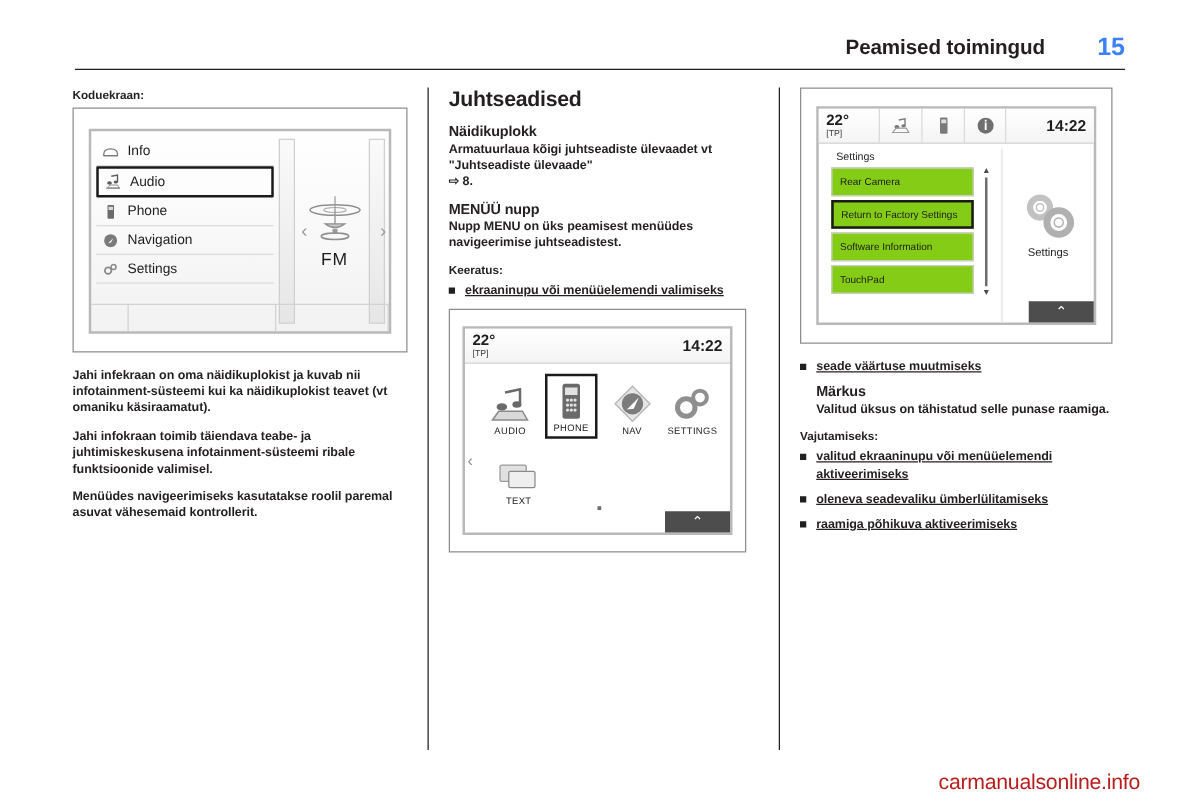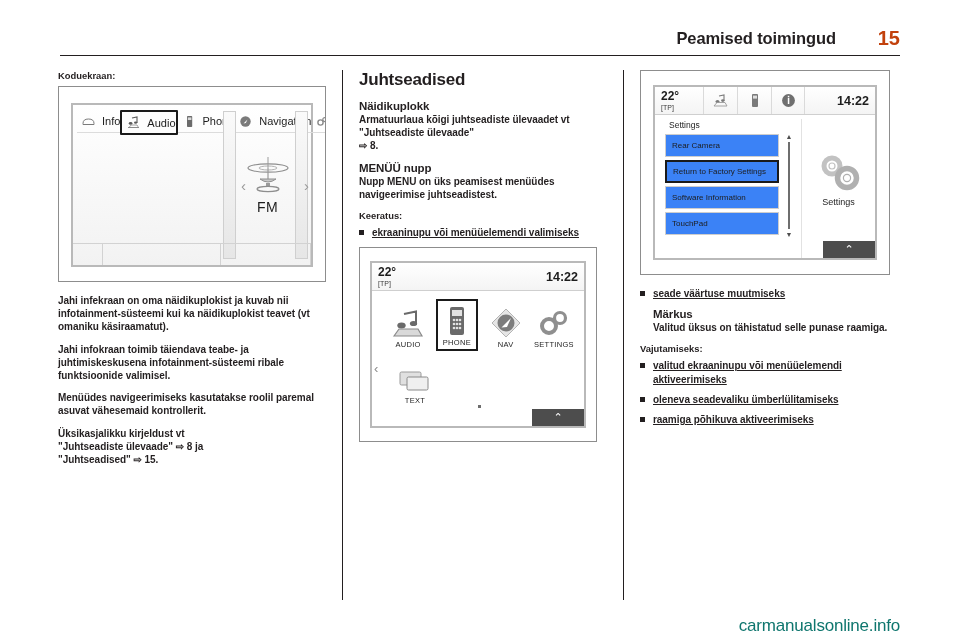--- a/index.html
+++ b/index.html
@@ -26,21 +26,21 @@
   }
   .header-title {
     font-size: 16.5px;
     font-weight: bold;
     color: #231f20;
     letter-spacing: -0.1px;
   }
   .header-page {
     font-size: 20px;
     font-weight: bold;
-    color: #c2410c;
+    color: #3b82f6;
     margin-left: 38px;
     min-width: 26px;
     text-align: right;
   }
   .header-rule {
     position: absolute;
     top: 55px; left: 60px; right: 60px;
     height: 1px;
     background: #231f20;
   }
@@ -130,21 +130,21 @@
     width: 100%; height: 100%;
     border: 2px solid #b9b9b9;
     background: linear-gradient(#ffffff, #f2f2f2);
     display: flex;
     position: relative;
   }
   .scr1-list {
     width: 150px;
     padding: 5px 4px 4px 4px;
     display: flex;
-    flex-direction: row;
+    flex-direction: column;
   }
   .scr1-row {
     height: 23px;
     display: flex;
     align-items: center;
     gap: 7px;
     padding-left: 5px;
     border-bottom: 1px solid #dcdcdc;
     font-size: 11px;
     color: #1d1d1d;
@@ -262,21 +262,21 @@
     color: #ffffff; font-size: 11px;
   }
 
   
   .settings-body { flex: 1; display: flex; padding: 4px 0 0 0; position: relative; }
   .settings-left { flex: 1; padding: 0 4px 0 10px; }
   .settings-title { font-size: 8.5px; color: #1d1d1d; margin: 1px 0 4px 4px; }
   .set-row {
     height: 23px;
     border: 1px solid #cdcdcd;
-    background: #3b82f6;
+    background: #84cc16;
     display: flex; align-items: center;
     padding-left: 6px;
     font-size: 8px;
     color: #1d1d1d;
     margin-bottom: 3px;
   }
   .set-row.sel { border: 2px solid #1a1a1a; }
   .set-scroll {
     width: 12px;
     margin: 14px 6px 20px 0;
@@ -291,23 +291,23 @@
     display: flex; flex-direction: column;
     align-items: center; justify-content: center;
     border-left: 1px solid #e2e2e2;
     padding-bottom: 18px;
   }
   .settings-right .lbl { font-size: 9px; color: #1d1d1d; margin-top: 3px; }
 
   
   .watermark {
     position: absolute;
-    right: 60px; bottom: 6px;
+    right: 48px; bottom: 6px;
     font-size: 17px;
-    color: #0f766e;
+    color: #b91c1c;
     letter-spacing: -0.2px;
   }
   svg { display: block; }
 </style>
 </head>
 <body>
 
 <div class="page">
 
   <div class="header">
@@ -408,32 +408,20 @@
             <div class="cell c2"></div>
             <div class="cell c3"></div>
           </div>
         </div>
       </div>
 
       <div class="p">Jahi infekraan on oma näidikuplokist ja kuvab nii infotainment-süsteemi kui ka näidikuplokist teavet (vt omaniku käsiraamatut).</div>
       <div class="p">Jahi infokraan toimib täiendava teabe- ja juhtimiskeskusena infotainment-süsteemi ribale funktsioonide valimisel.</div>
       <div class="p">Menüüdes navigeerimiseks kasutatakse roolil paremal asuvat vähesemaid kontrollerit.</div>
 
-      <div class="p">
-        <span>Üksikasjalikku kirjeldust vt</span>
-        <br>
-        <span>"Juhtseadiste ülevaade"</span>
-        <span class="ref">⇨</span>
-        <span>8</span>
-        <span>ja</span>
-        <br>
-        <span>"Juhtseadised"</span>
-        <span class="ref">⇨</span>
-        <span>15.</span>
-      </div>
 
     </div>
 
     <div class="col-divider"></div>
 
     <div class="col">
 
       <div class="h1">Juhtseadised</div>
 
       <div class="h2">Näidikuplokk</div>

